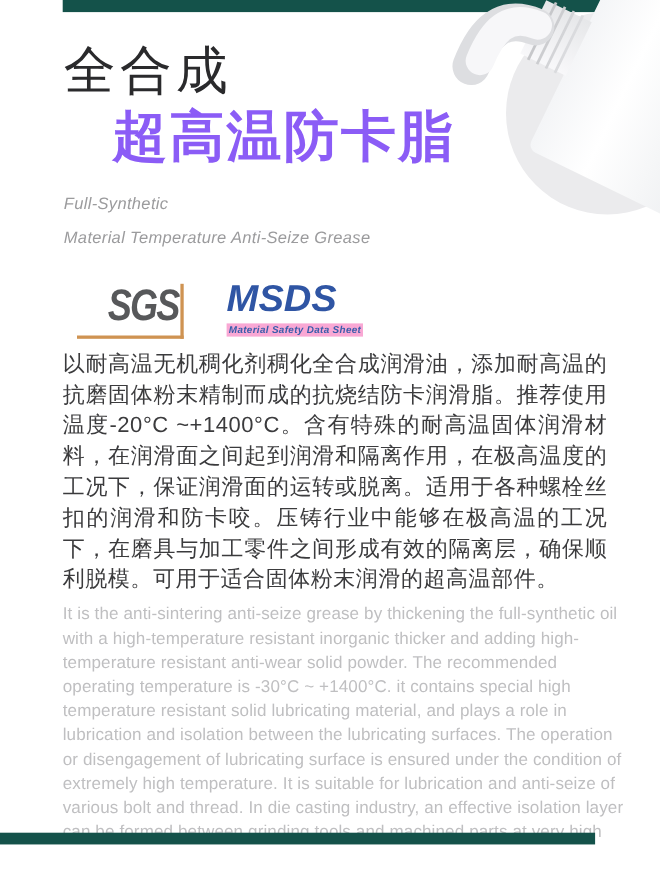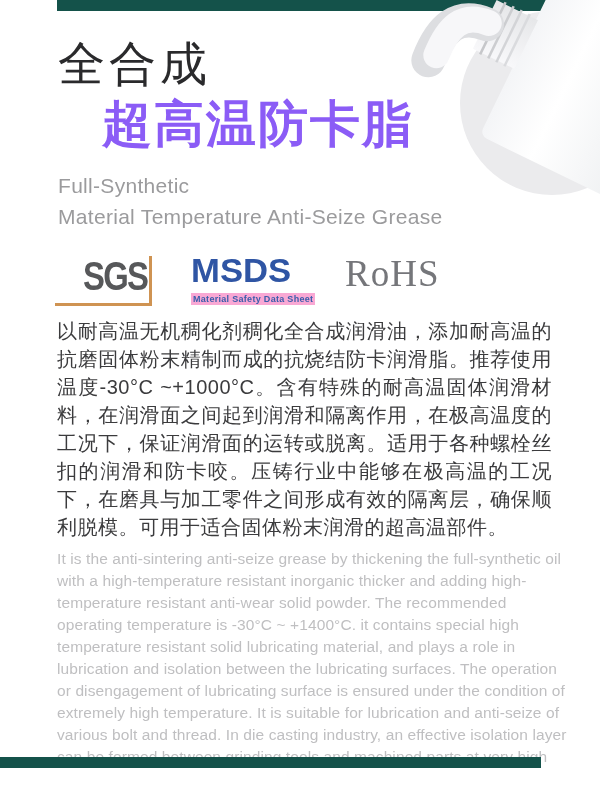--- a/index.html
+++ b/index.html
@@ -17,25 +17,25 @@
   .title-cn{
     position:absolute;left:58px;top:34px;
     font-size:47px;font-weight:500;color:#2a2a2c;letter-spacing:4px;line-height:60px;
   }
   .title-magenta{
     position:absolute;left:58px;top:93px;
     font-size:50px;font-weight:800;color:#8b5cf6;letter-spacing:2px;line-height:62px;margin-left:44px;
   }
   .subtitle{
     position:absolute;left:58px;top:170px;width:420px;
-    font-size:21px;color:#9b9b9d;line-height:31px;letter-spacing:0.3px;
+    font-size:15px;font-style:italic;color:#9b9b9d;line-height:31px;letter-spacing:0.3px;
   }
 
   
-  .certs{position:absolute;left:55px;top:250px;height:60px;display:flex;align-items:center;}
+  .certs{position:absolute;left:70px;top:250px;height:60px;display:flex;align-items:flex-end;font-style:italic;}
   .cert{position:relative;}
   .cert-sgs{width:104px;height:56px;}
   .sgs-text{
     position:absolute;left:28px;top:2px;
     font-size:40px;font-weight:700;color:#57585a;letter-spacing:-2px;
     transform:scaleX(0.82);transform-origin:left top;line-height:44px;
   }
   .sgs-hline{position:absolute;left:0;top:51px;width:97px;height:3px;background:#cf9352;}
   .sgs-vline{position:absolute;left:94px;top:4px;width:3px;height:50px;background:#cf9352;}
   .cert-msds{margin-left:32px;width:128px;height:56px;}
@@ -107,24 +107,21 @@
   <div class="certs">
     <div class="cert cert-sgs">
       <span class="sgs-text">SGS</span>
       <span class="sgs-hline"></span>
       <span class="sgs-vline"></span>
     </div>
     <div class="cert cert-msds">
       <div class="msds-text">MSDS</div>
       <div class="msds-sub">Material Safety Data Sheet</div>
     </div>
-    <div class="cert cert-rohs">
-      <div class="rohs-text">RoHS</div>
-    </div>
   </div>
 
-  <div class="desc-cn">以耐高温无机稠化剂稠化全合成润滑油，添加耐高温的抗磨固体粉末精制而成的抗烧结防卡润滑脂。推荐使用温度-30°C ~+1000°C。含有特殊的耐高温固体润滑材料，在润滑面之间起到润滑和隔离作用，在极高温度的工况下，保证润滑面的运转或脱离。适用于各种螺栓丝扣的润滑和防卡咬。压铸行业中能够在极高温的工况下，在磨具与加工零件之间形成有效的隔离层，确保顺利脱模。可用于适合固体粉末润滑的超高温部件。</div>
+  <div class="desc-cn">以耐高温无机稠化剂稠化全合成润滑油，添加耐高温的抗磨固体粉末精制而成的抗烧结防卡润滑脂。推荐使用温度-20°C ~+1400°C。含有特殊的耐高温固体润滑材料，在润滑面之间起到润滑和隔离作用，在极高温度的工况下，保证润滑面的运转或脱离。适用于各种螺栓丝扣的润滑和防卡咬。压铸行业中能够在极高温的工况下，在磨具与加工零件之间形成有效的隔离层，确保顺利脱模。可用于适合固体粉末润滑的超高温部件。</div>
 
   <div class="desc-en">It is the anti-sintering anti-seize grease by thickening the full-synthetic oil with a high-temperature resistant inorganic thicker and adding high-temperature resistant anti-wear solid powder. The recommended operating temperature is -30°C ~ +1400°C. it contains special high temperature resistant solid lubricating material, and plays a role in lubrication and isolation between the lubricating surfaces. The operation or disengagement of lubricating surface is ensured under the condition of extremely high temperature. It is suitable for lubrication and anti-seize of various bolt and thread. In die casting industry, an effective isolation layer can be formed between grinding tools and machined parts at very high temperature to ensure smooth demoulding. It can be used for ultra-high temperature parts suitable for solid powder lubrication.</div>
 
   <div class="bottom-bar"></div>
 
 </div>
 
 </body></html>

